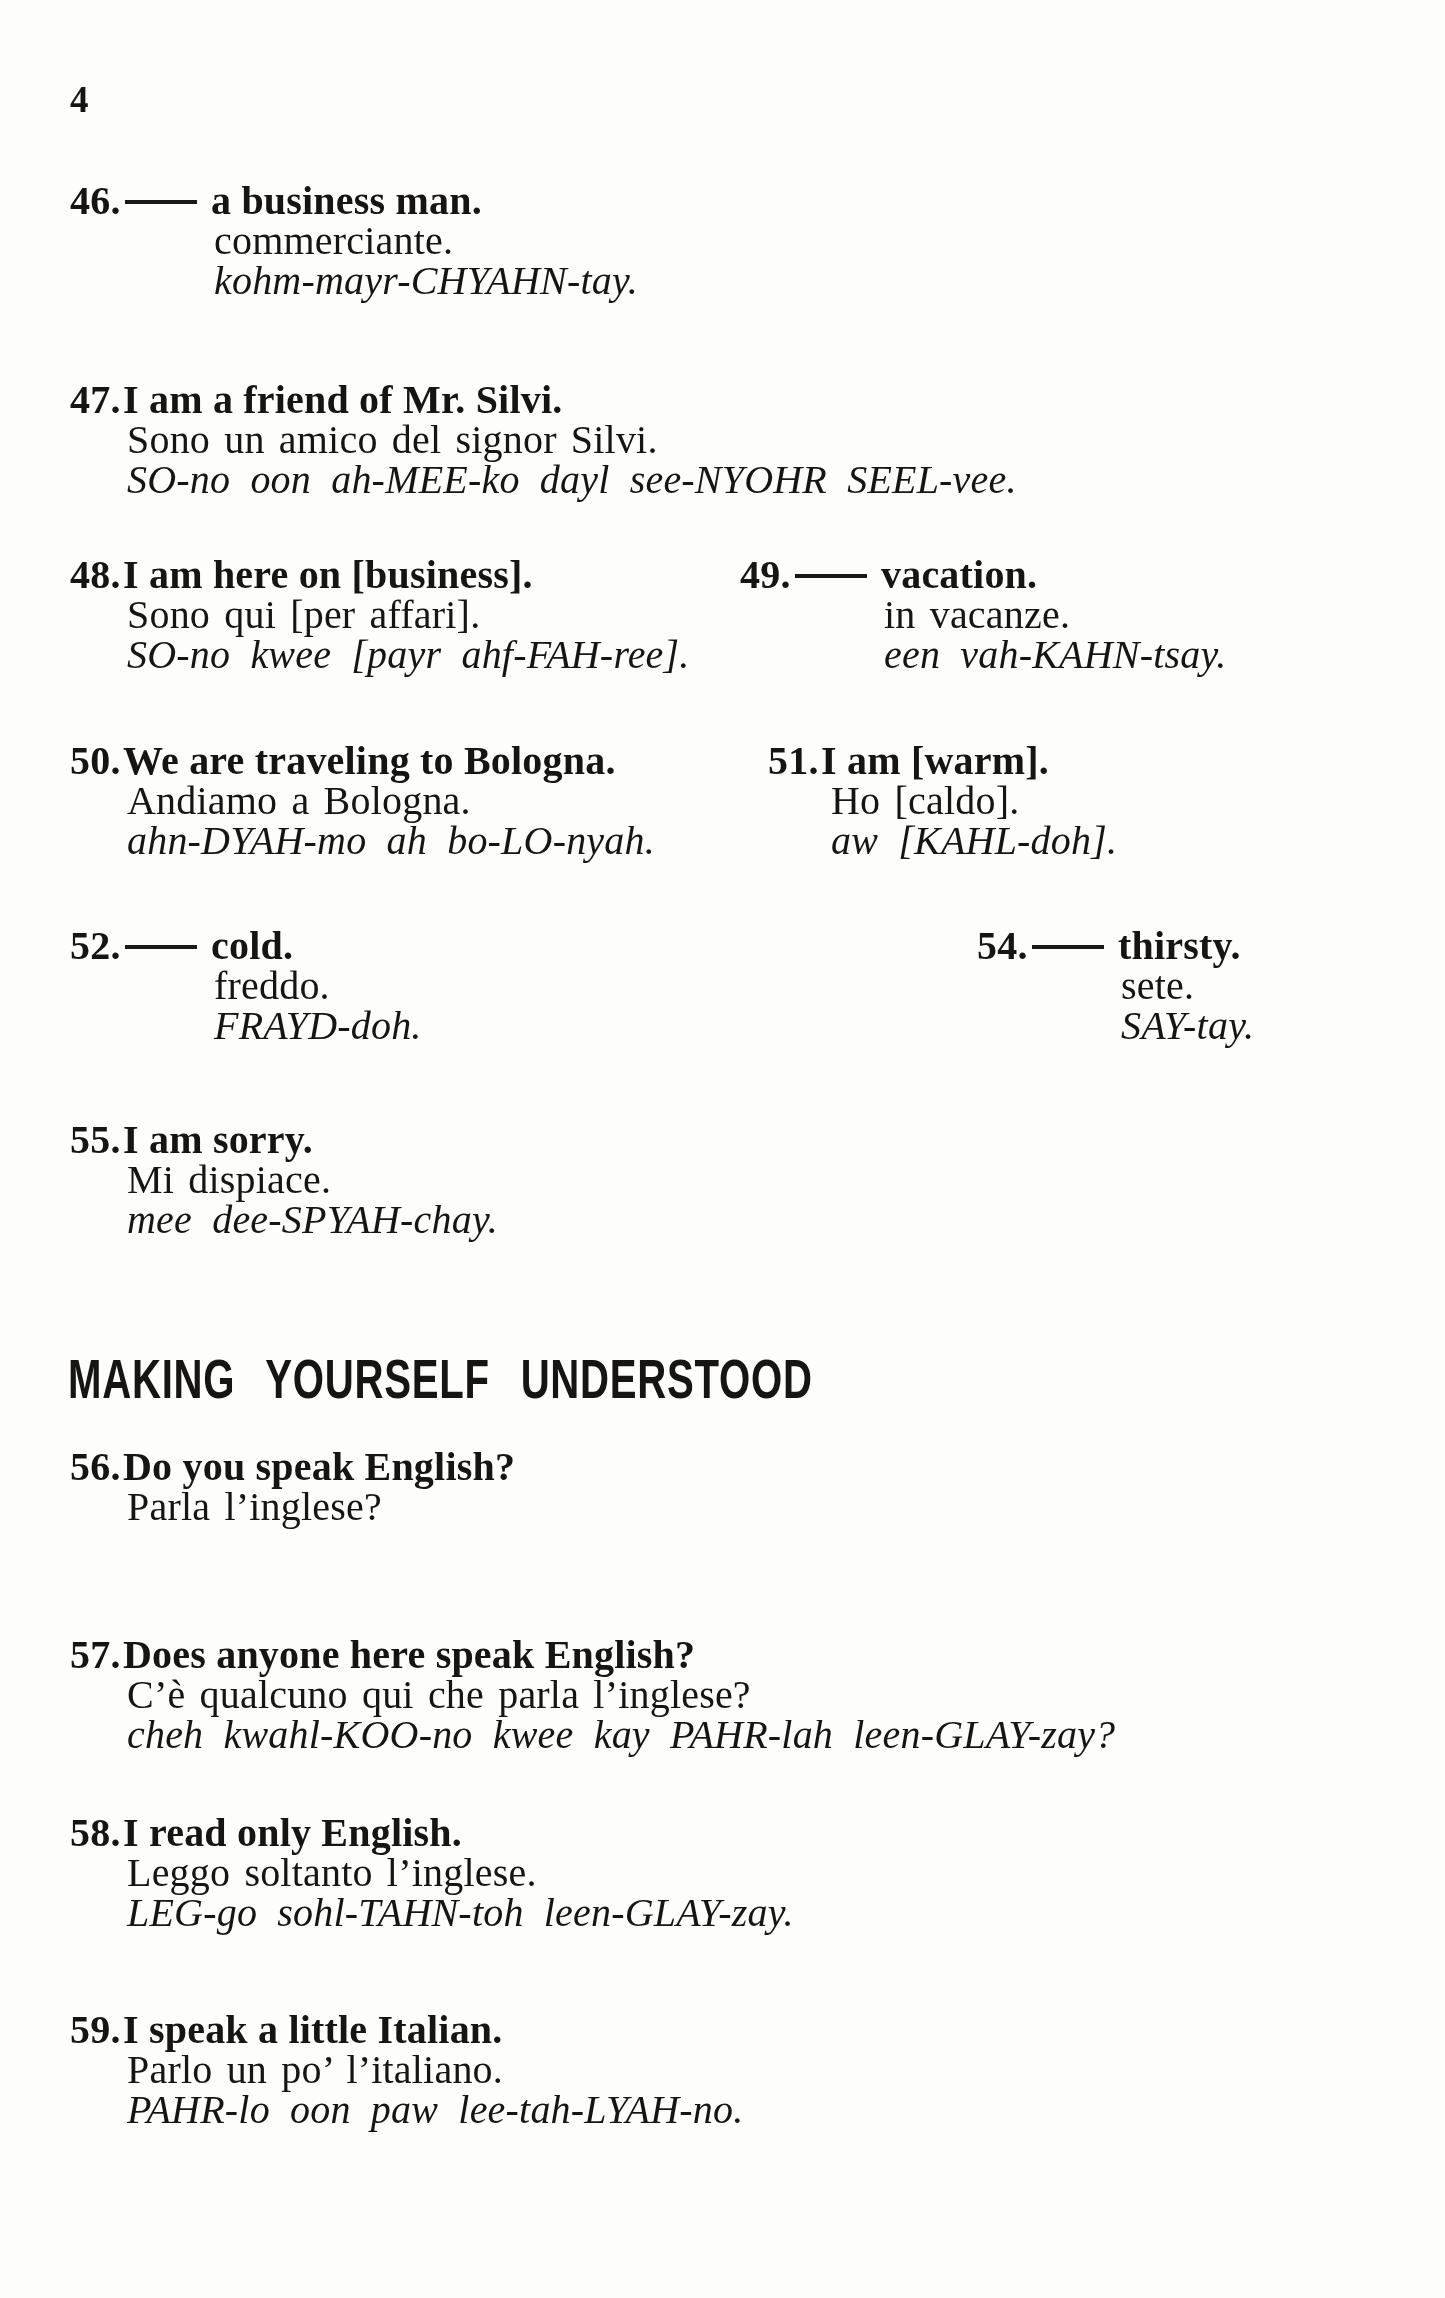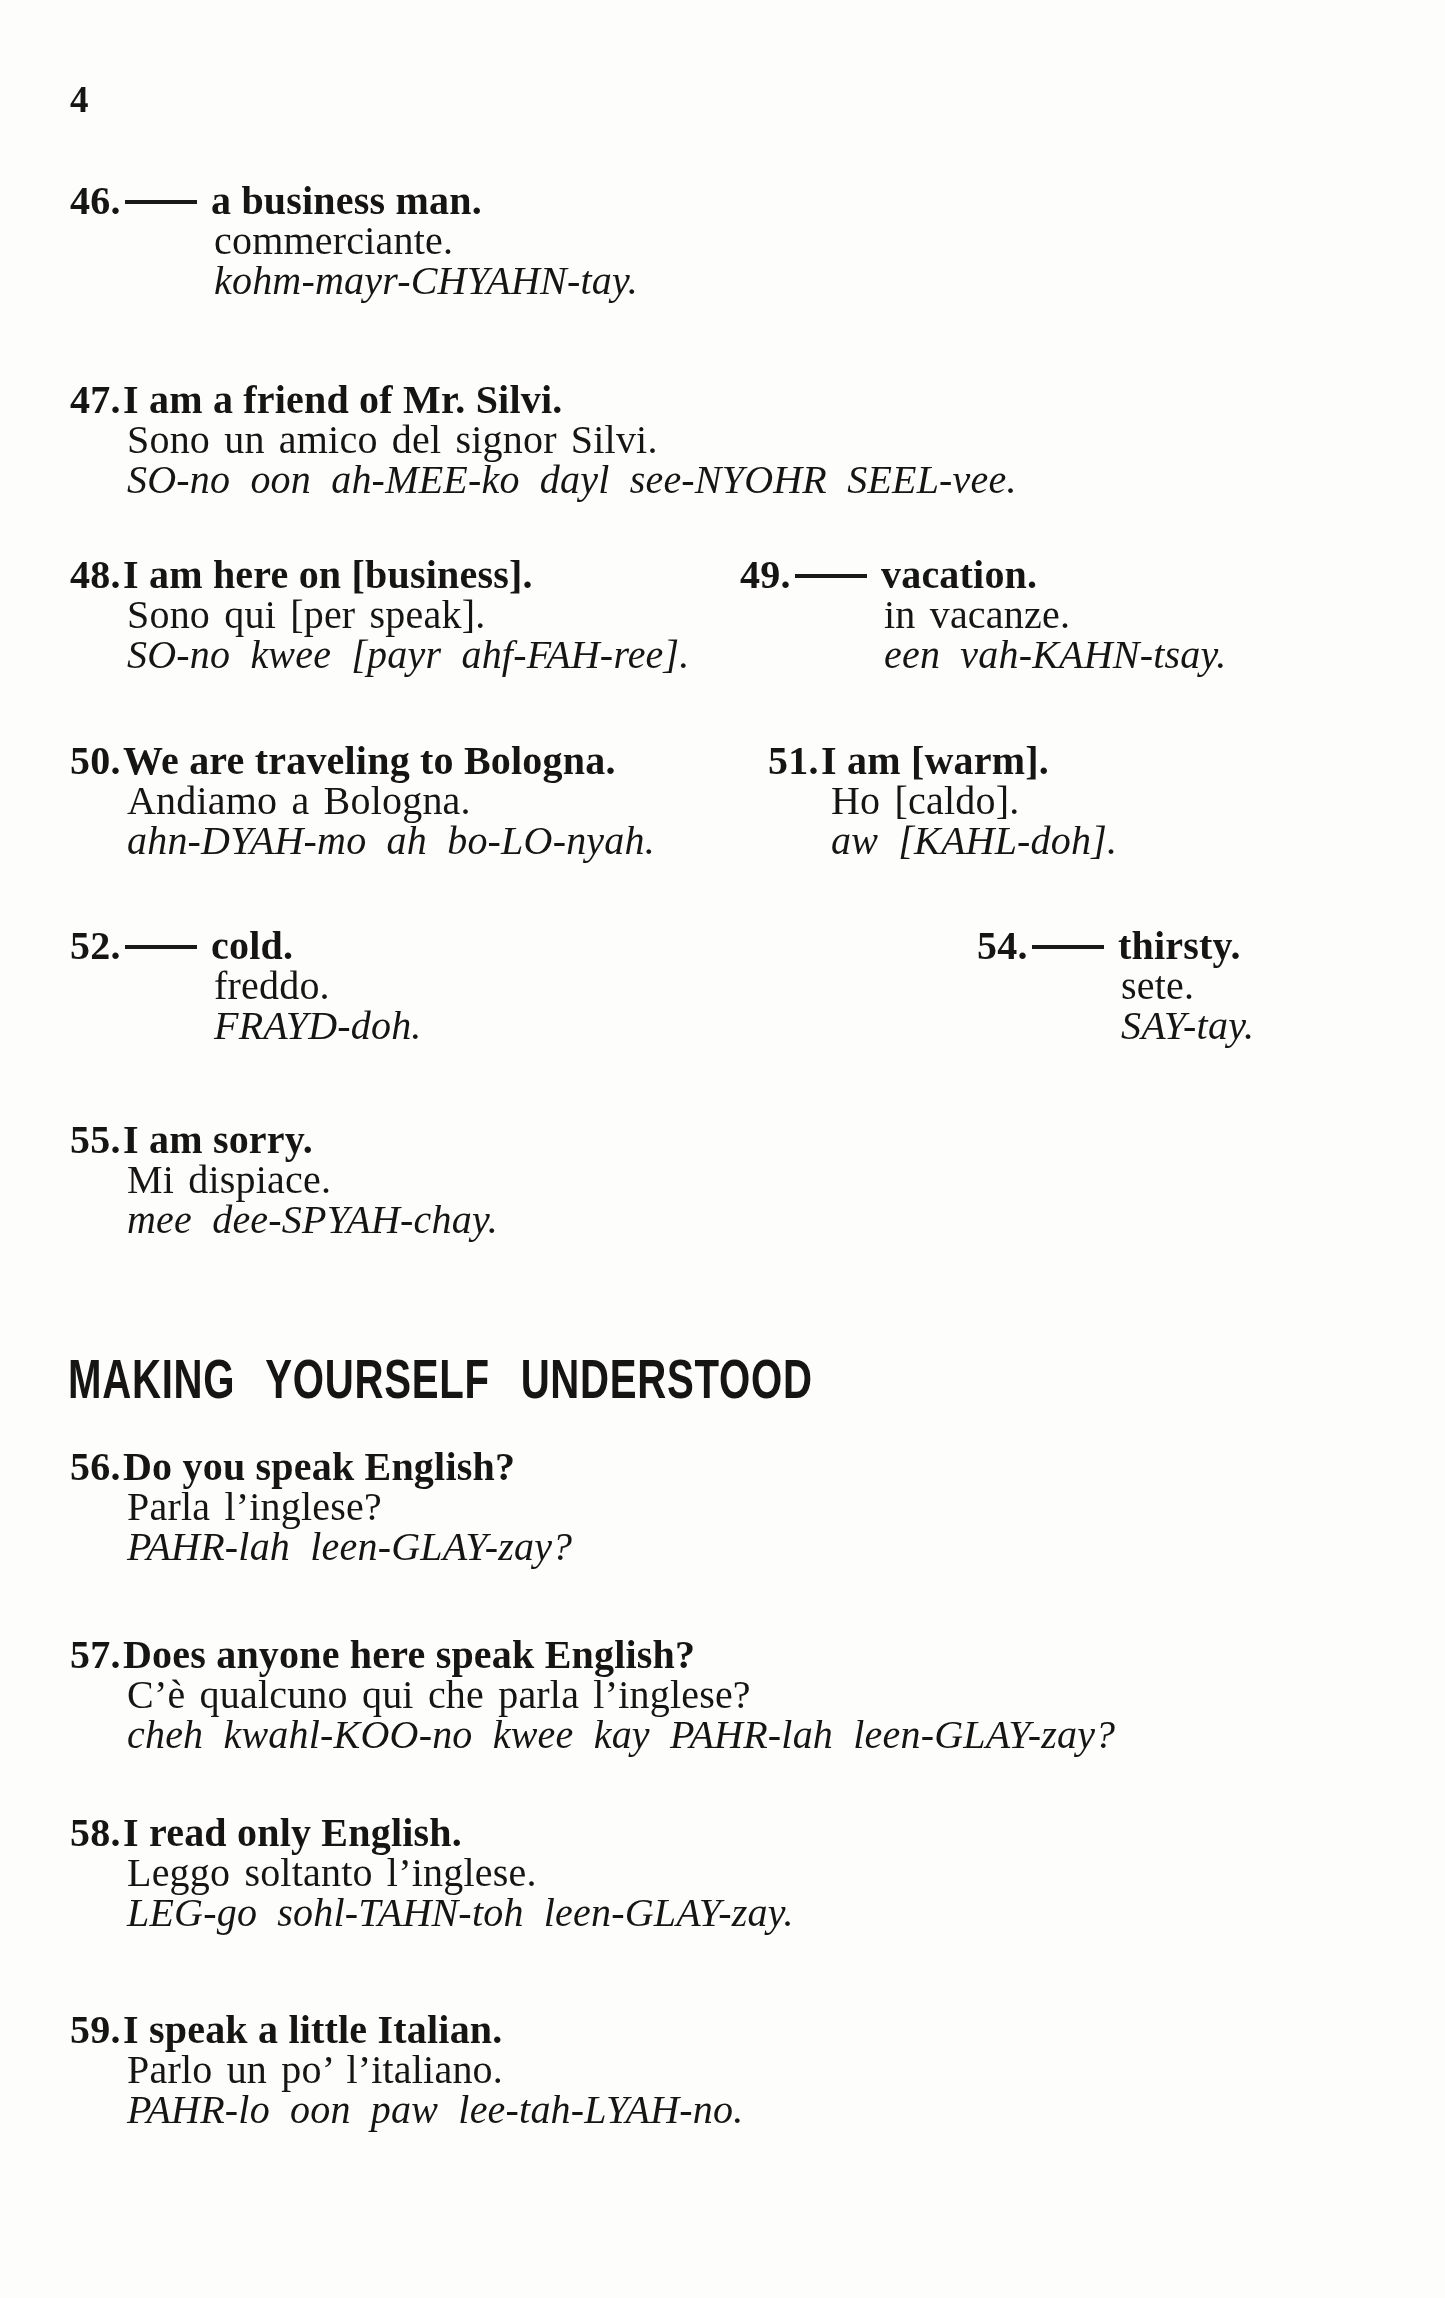--- a/index.html
+++ b/index.html
@@ -99,21 +99,21 @@
   </div>
 
   <div class="item" id="it47">
     <div class="line en"><span class="num">47.</span><span>I am a friend of Mr. Silvi.</span></div>
     <div class="line it ind-s">Sono un amico del signor Silvi.</div>
     <div class="line pr ind-s">SO-no oon ah-MEE-ko dayl see-NYOHR SEEL-vee.</div>
   </div>
 
   <div class="item" id="it48">
     <div class="line en"><span class="num">48.</span><span>I am here on [business].</span></div>
-    <div class="line it ind-s">Sono qui [per speak].</div>
+    <div class="line it ind-s">Sono qui [per affari].</div>
     <div class="line pr ind-s">SO-no kwee [payr ahf-FAH-ree].</div>
   </div>
 
   <div class="item" id="it49">
     <div class="line en"><span class="num">49.</span><span class="dash"></span><span>vacation.</span></div>
     <div class="line it ind-l">in vacanze.</div>
     <div class="line pr ind-l">een vah-KAHN-tsay.</div>
   </div>
 
   <div class="item" id="it50">
@@ -145,21 +145,20 @@
     <div class="line en"><span class="num">55.</span><span>I am sorry.</span></div>
     <div class="line it ind-s">Mi dispiace.</div>
     <div class="line pr ind-s">mee dee-SPYAH-chay.</div>
   </div>
 
   <div id="head">MAKING YOURSELF UNDERSTOOD</div>
 
   <div class="item" id="it56">
     <div class="line en"><span class="num">56.</span><span>Do you speak English?</span></div>
     <div class="line it ind-s">Parla l’inglese?</div>
-    <div class="line pr ind-s">PAHR-lah leen-GLAY-zay?</div>
   </div>
 
   <div class="item" id="it57">
     <div class="line en"><span class="num">57.</span><span>Does anyone here speak English?</span></div>
     <div class="line it ind-s">C’è qualcuno qui che parla l’inglese?</div>
     <div class="line pr ind-s">cheh kwahl-KOO-no kwee kay PAHR-lah leen-GLAY-zay?</div>
   </div>
 
   <div class="item" id="it58">
     <div class="line en"><span class="num">58.</span><span>I read only English.</span></div>

